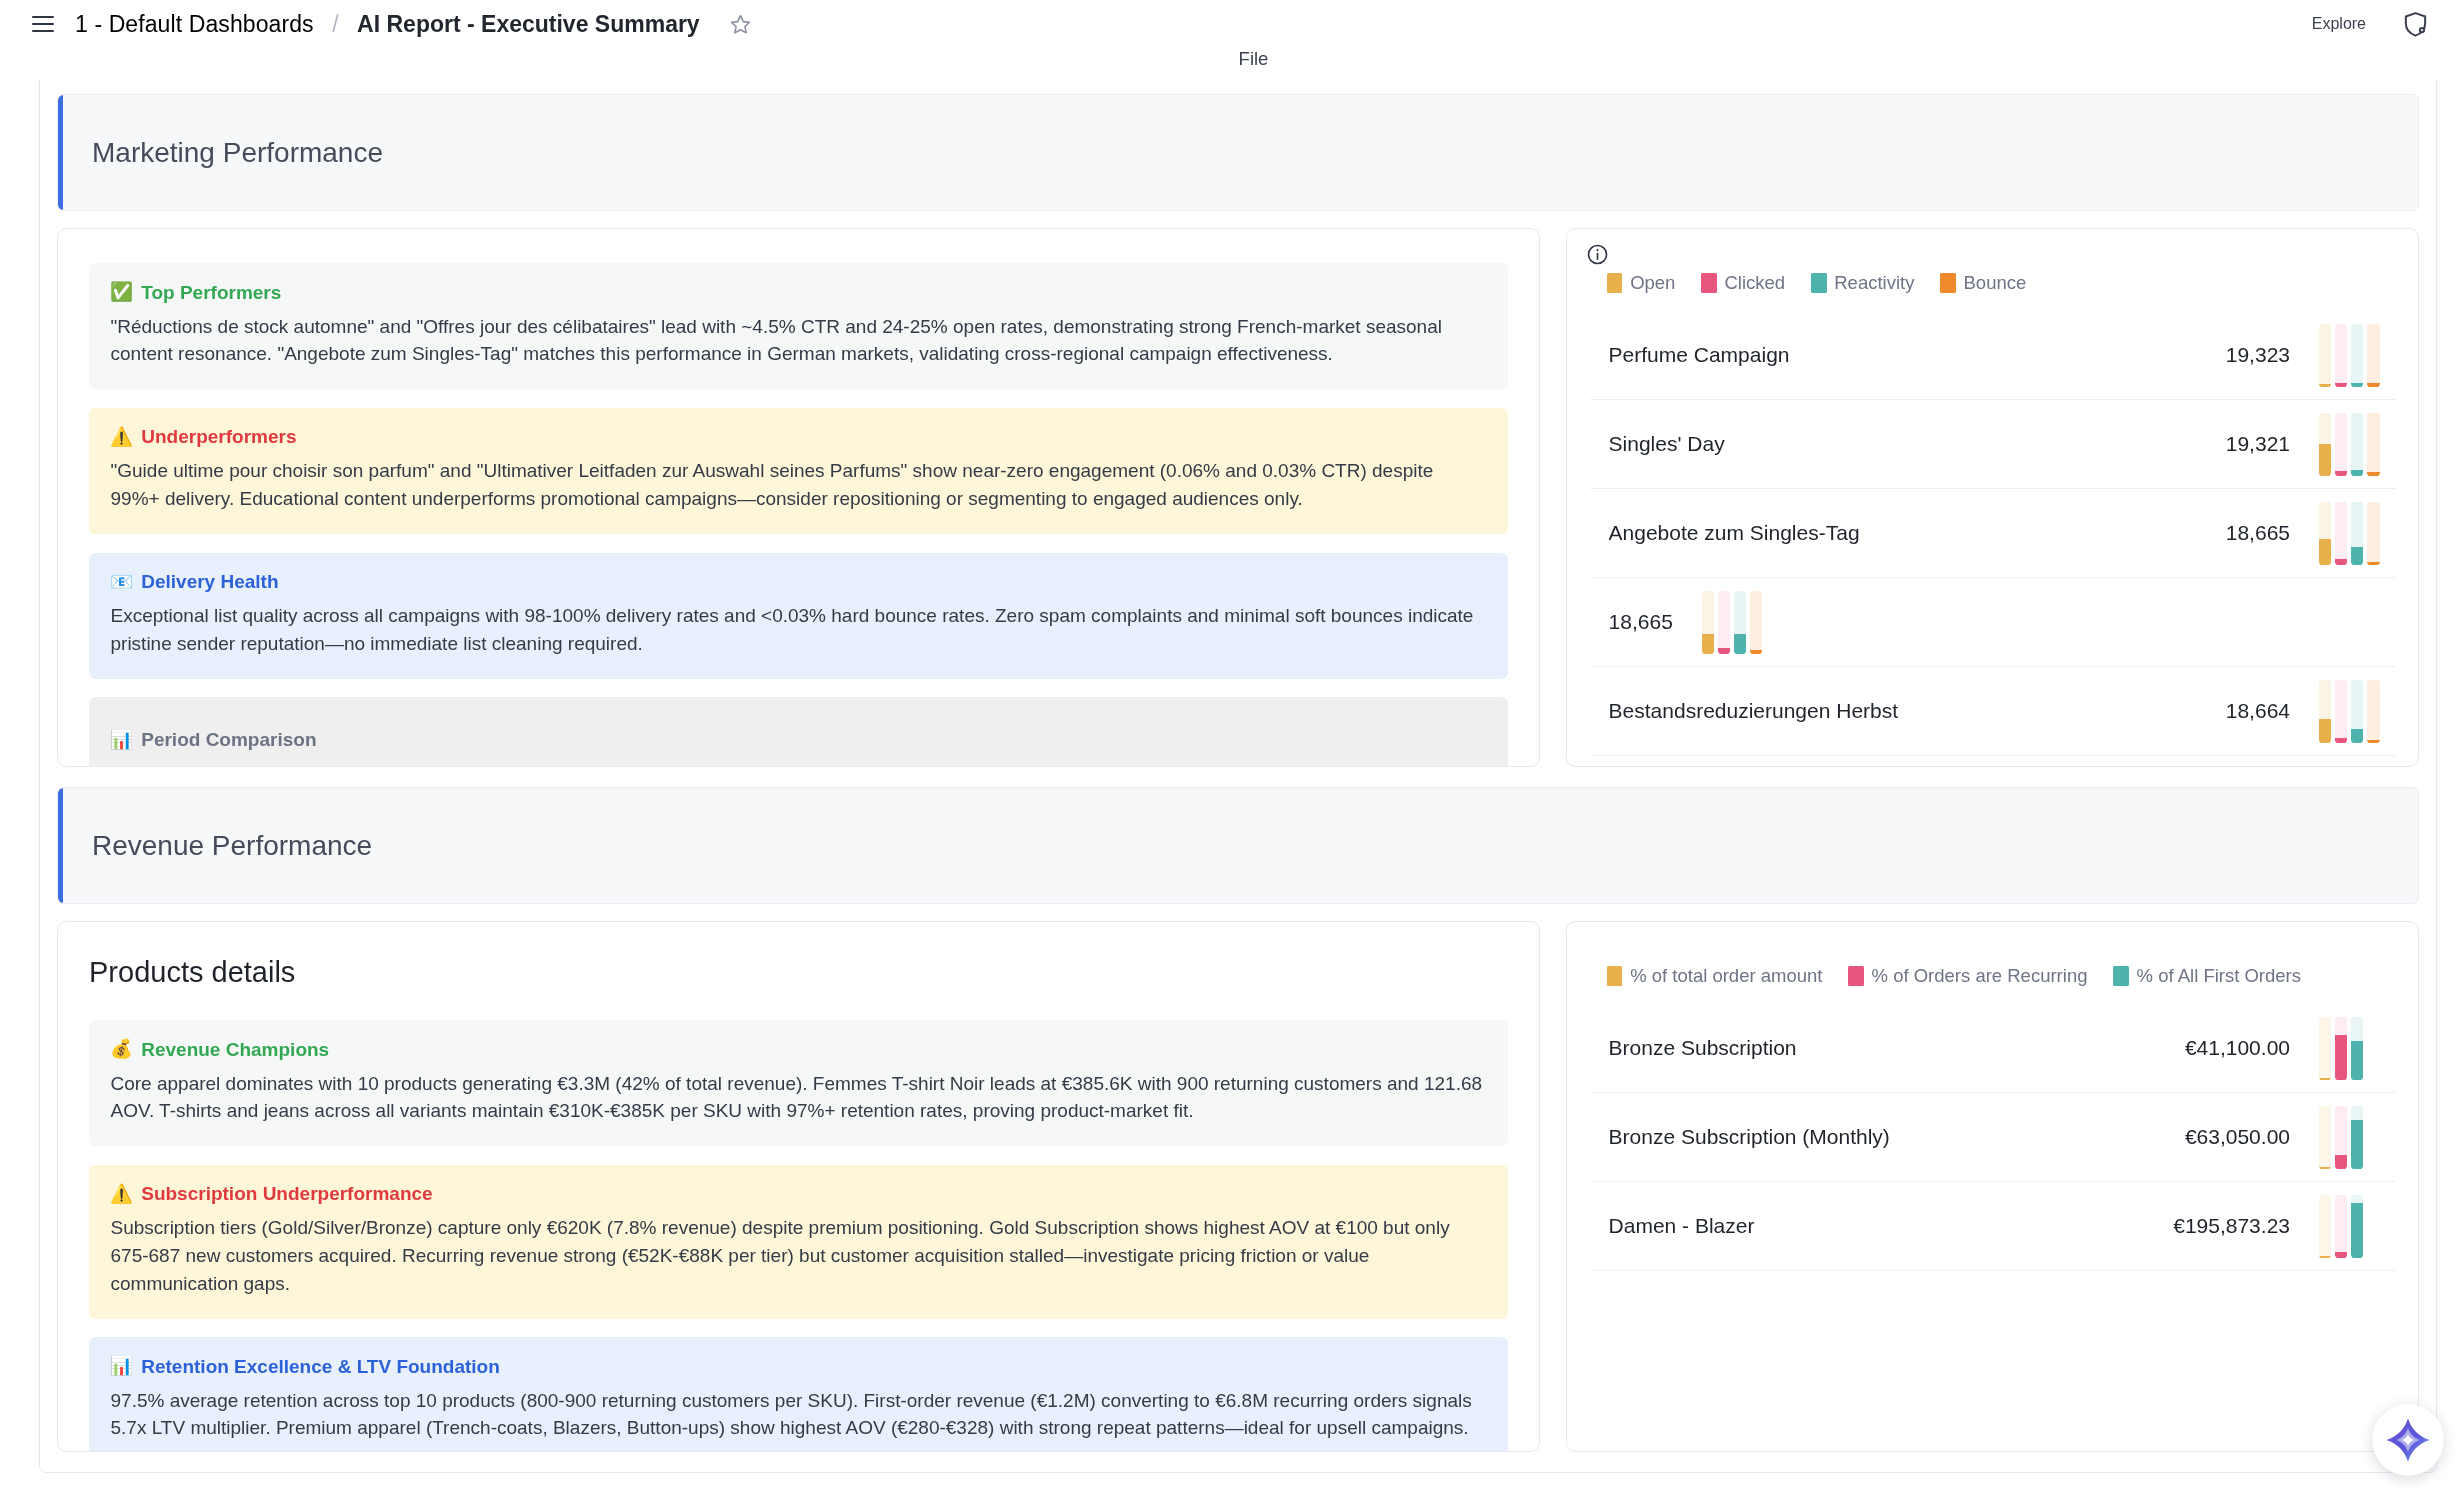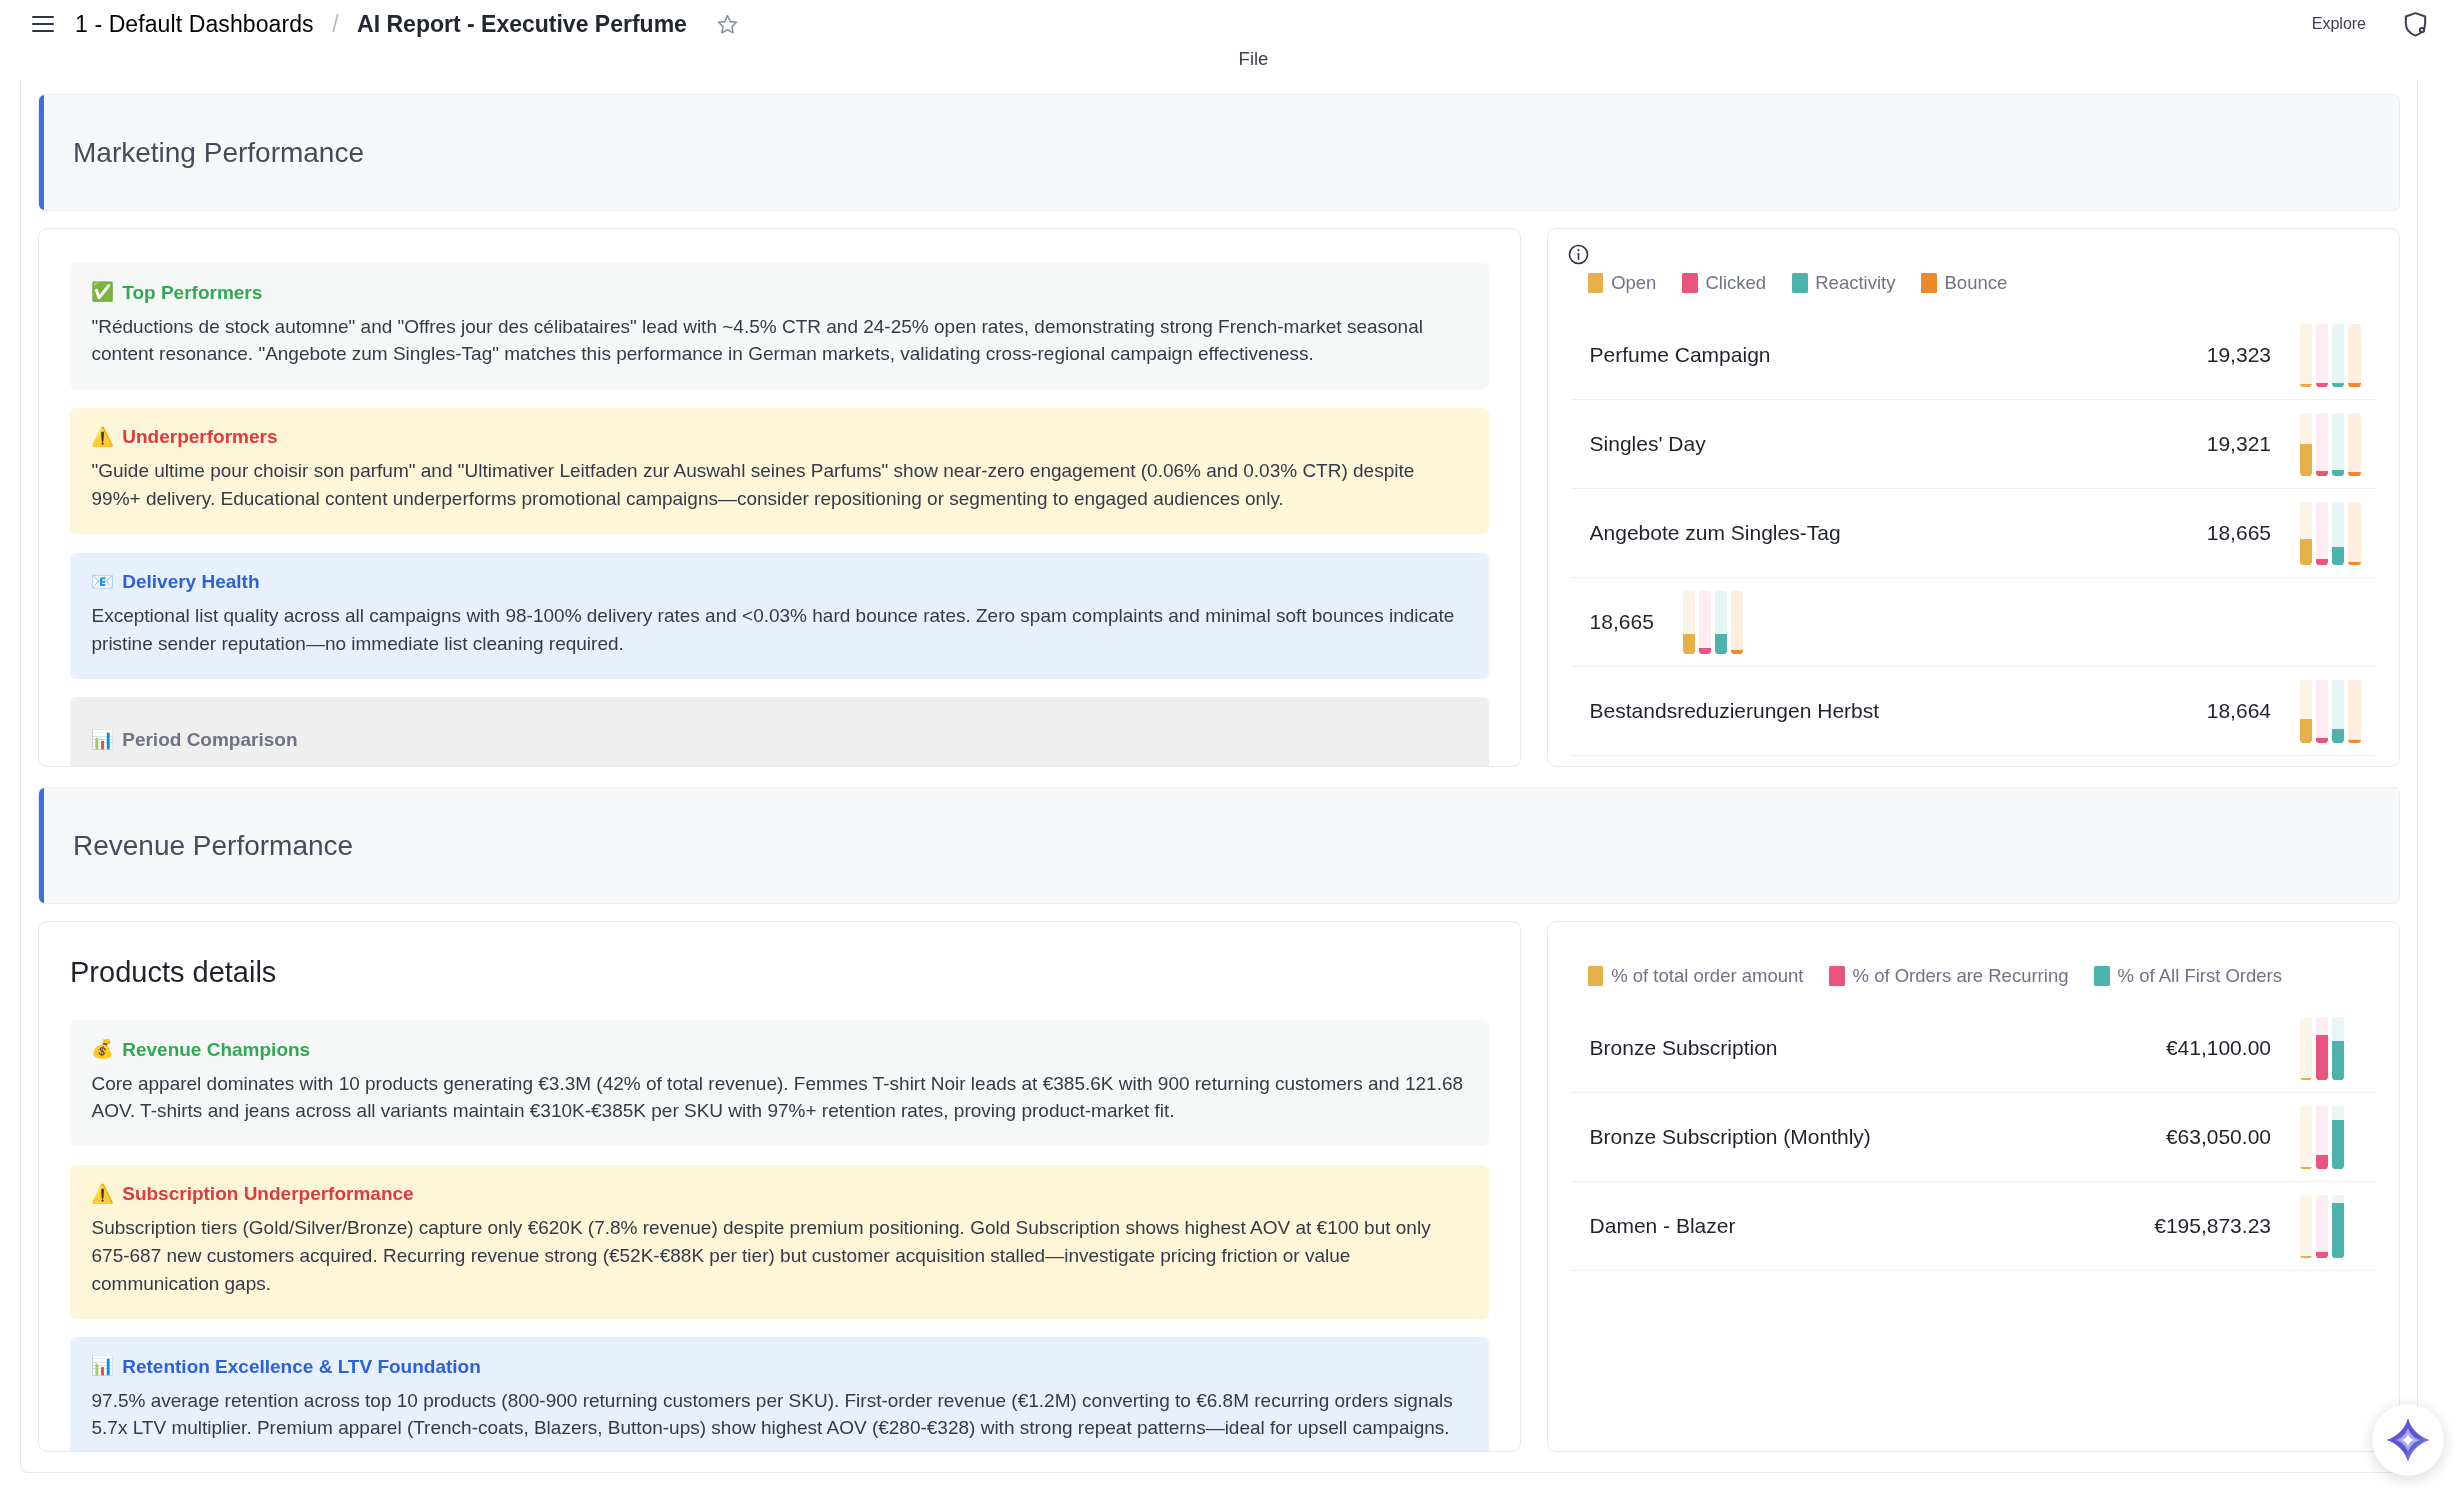--- a/index.html
+++ b/index.html
@@ -71,21 +71,21 @@
   .menu-item {
     font-size: 18.5px; color: #3c414f; cursor: pointer;
   }
 
   
   .page {
     position: relative;
     width: 2462px;
     height: 1410px;
     background: #ffffff;
-    padding: 0 20px;
+    padding: 0 39px;
     overflow: hidden;
   }
   .canvas {
     position: relative;
     width: 2398px;
     border: 0.8px solid #e7e9ef;
     border-top: none;
     border-radius: 0 0 7.7px 7.7px;
     background: #ffffff;
     padding: 14px 17px 0 17px;
@@ -270,21 +270,21 @@
 
 <div class="topbar">
   <div class="topbar-row1">
     <div class="hamburger">
       <span></span>
       <span></span>
       <span></span>
     </div>
     <span class="crumb-root">1 - Default Dashboards</span>
     <span class="crumb-sep">/</span>
-    <span class="crumb-current">AI Report - Executive Perfume</span>
+    <span class="crumb-current">AI Report - Executive Summary</span>
     <span class="star-icon">
       <svg width="23" height="23" viewBox="0 0 24 24" fill="none" stroke="#8b90a0" stroke-width="1.6" stroke-linejoin="round">
         <polygon points="12,2.8 14.9,9 21.4,9.7 16.6,14.2 17.9,20.7 12,17.5 6.1,20.7 7.4,14.2 2.6,9.7 9.1,9"></polygon>
       </svg>
     </span>
   </div>
   <div class="topbar-right">
     <span class="explore-btn">Explore</span>
     <span class="shield-icon">
       <svg width="29" height="29" viewBox="0 0 24 24" fill="none" stroke="#3c414f" stroke-width="1.7" stroke-linejoin="round" stroke-linecap="round">

